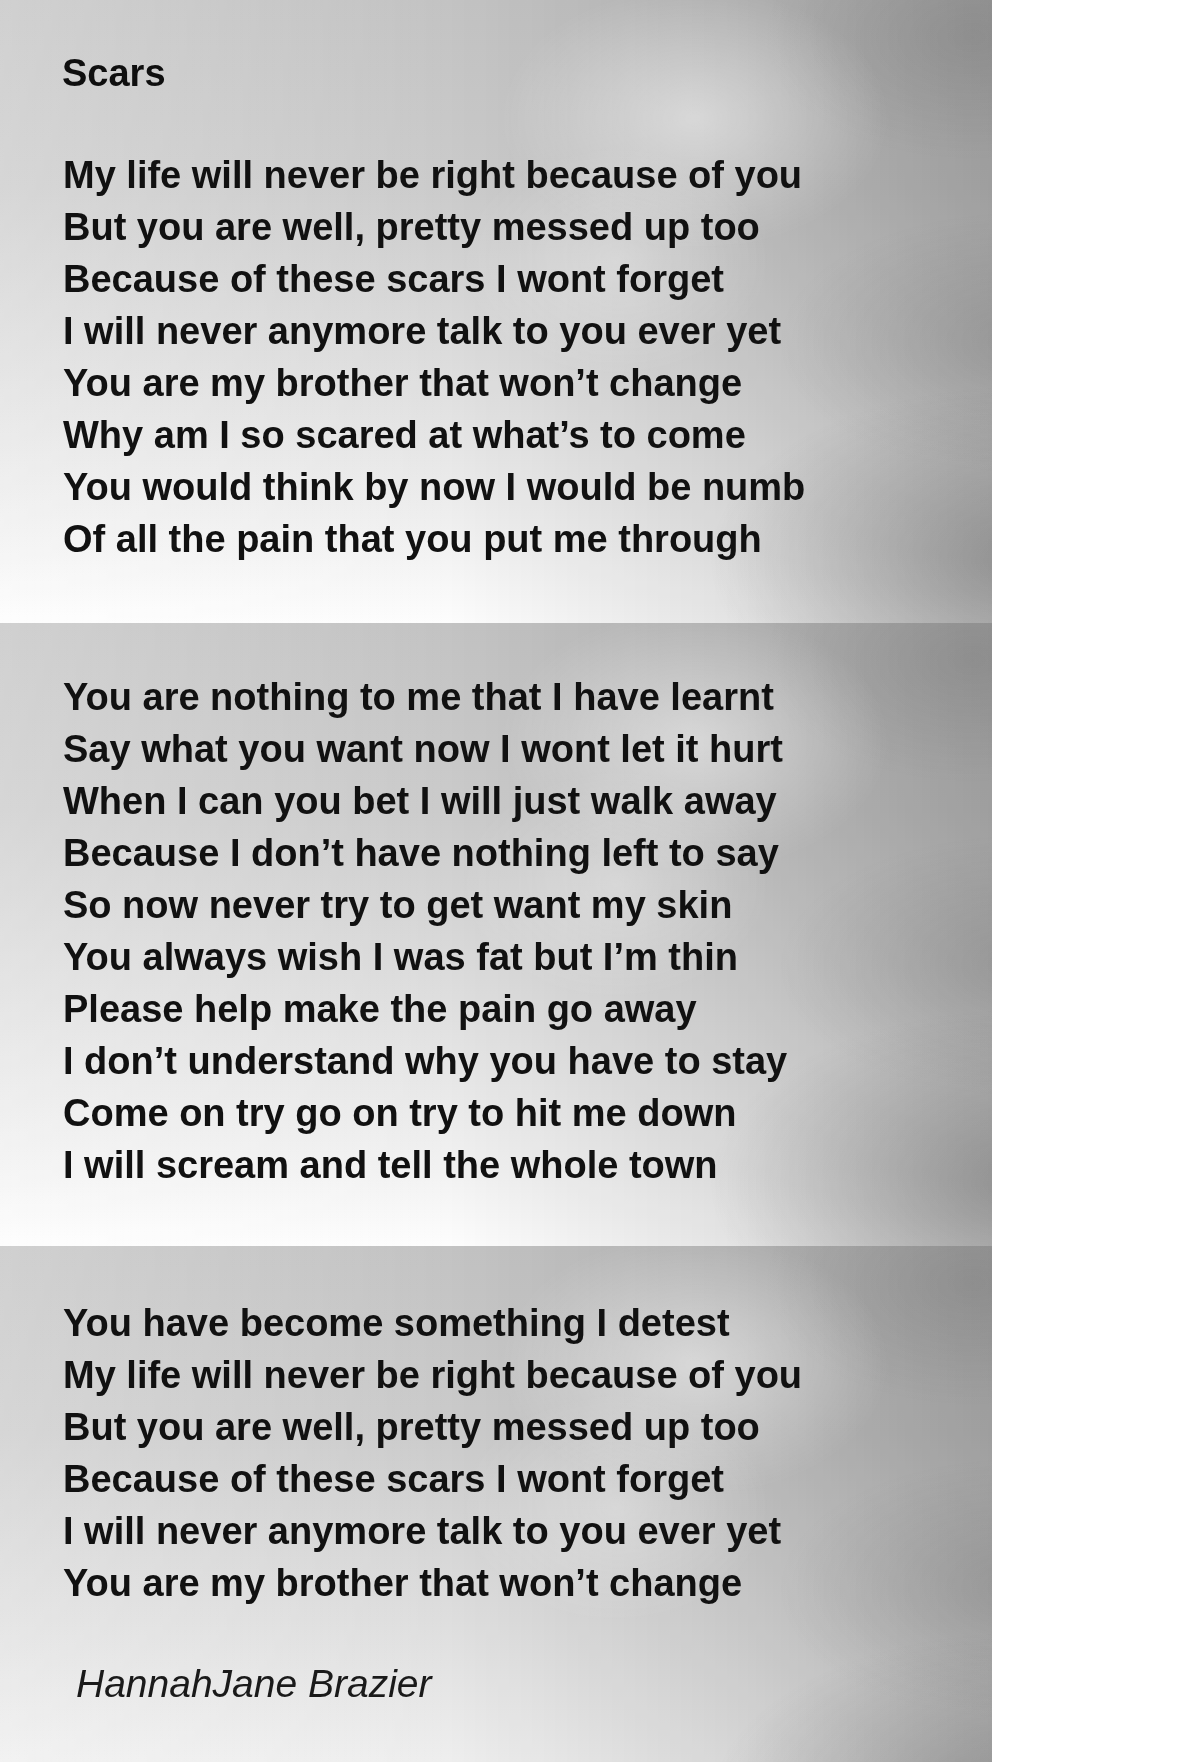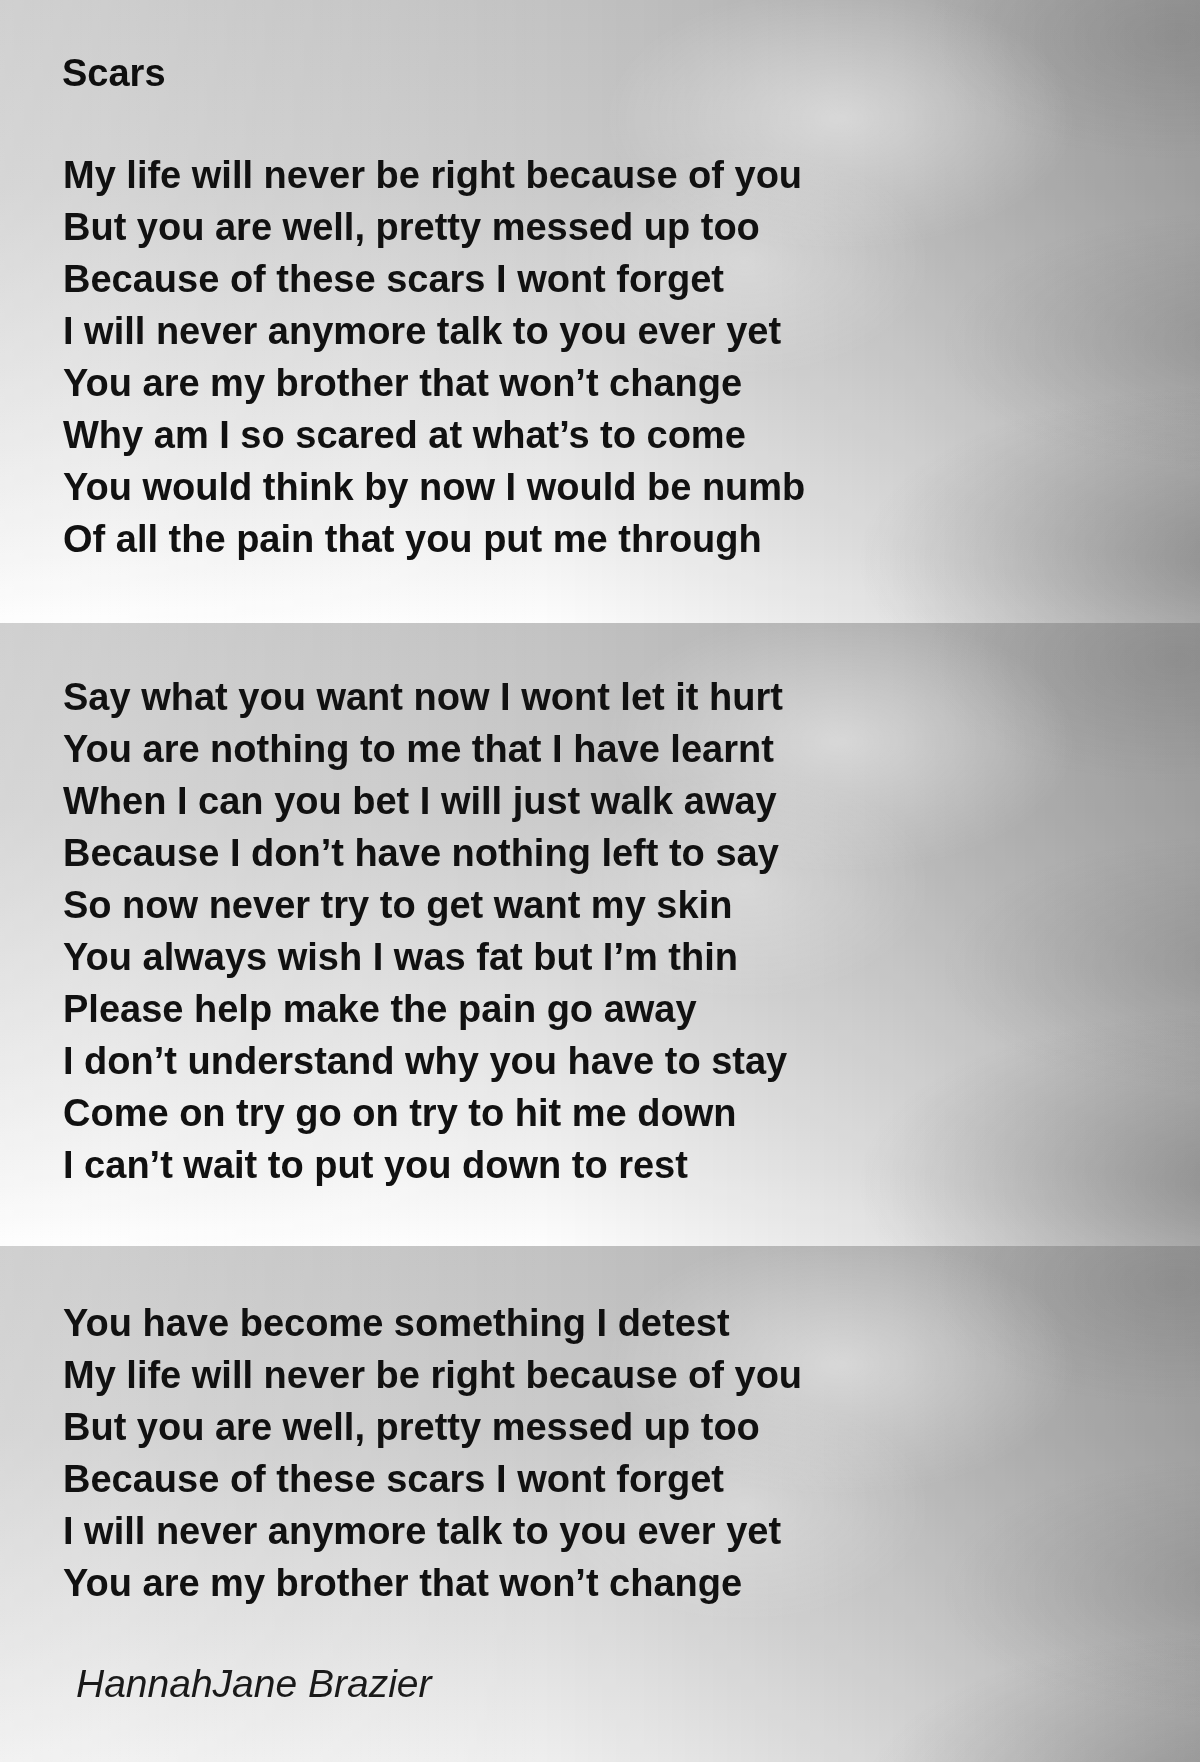--- a/index.html
+++ b/index.html
@@ -2,21 +2,21 @@
 <html><head>
 <meta charset="utf-8">
 <style>
   html, body {
     margin: 0;
     padding: 0;
     background: #ffffff;
   }
   .page {
     position: relative;
-    width: 1200px;
+    width: 992px;
     height: 1762px;
     overflow: hidden;
     font-family: "Liberation Sans", sans-serif;
     
     background-color: #cccccc;
     background-image:
       radial-gradient(ellipse 28% 30% at 70% 19%, rgba(255,255,255,0.45), rgba(255,255,255,0) 70%),
       radial-gradient(ellipse 22% 26% at 62% 42%, rgba(255,255,255,0.30), rgba(255,255,255,0) 70%),
       radial-gradient(ellipse 45% 40% at 103% 90%, rgba(40,40,40,0.30), rgba(40,40,40,0) 70%),
       radial-gradient(ellipse 35% 30% at 103% 55%, rgba(60,60,60,0.18), rgba(60,60,60,0) 70%),
@@ -75,30 +75,30 @@
     <p class="line">But you are well, pretty messed up too</p>
     <p class="line">Because of these scars I wont forget</p>
     <p class="line">I will never anymore talk to you ever yet</p>
     <p class="line">You are my brother that won’t change</p>
     <p class="line">Why am I so scared at what’s to come</p>
     <p class="line">You would think by now I would be numb</p>
     <p class="line">Of all the pain that you put me through</p>
   </div>
 
   <div class="stanza stanza-2">
+    <p class="line">You are nothing to me that I have learnt</p>
     <p class="line">Say what you want now I wont let it hurt</p>
-    <p class="line">You are nothing to me that I have learnt</p>
     <p class="line">When I can you bet I will just walk away</p>
     <p class="line">Because I don’t have nothing left to say</p>
     <p class="line">So now never try to get want my skin</p>
     <p class="line">You always wish I was fat but I’m thin</p>
     <p class="line">Please help make the pain go away</p>
     <p class="line">I don’t understand why you have to stay</p>
     <p class="line">Come on try go on try to hit me down</p>
-    <p class="line">I can’t wait to put you down to rest</p>
+    <p class="line">I will scream and tell the whole town</p>
   </div>
 
   <div class="stanza stanza-3">
     <p class="line">You have become something I detest</p>
     <p class="line">My life will never be right because of you</p>
     <p class="line">But you are well, pretty messed up too</p>
     <p class="line">Because of these scars I wont forget</p>
     <p class="line">I will never anymore talk to you ever yet</p>
     <p class="line">You are my brother that won’t change</p>
   </div>

